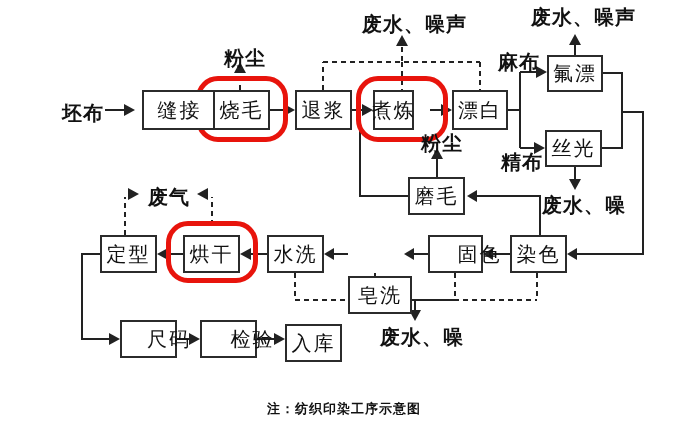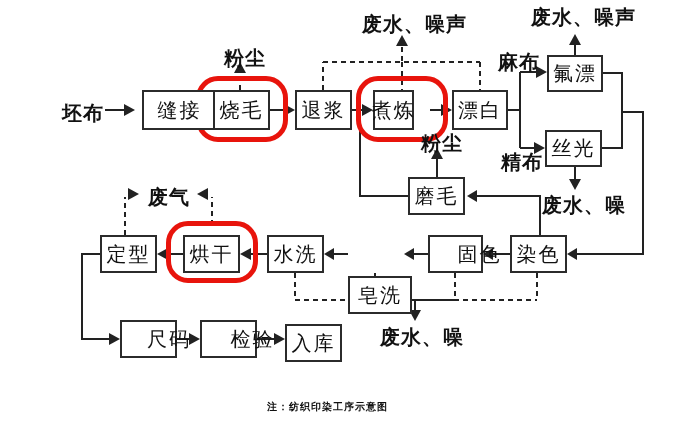--- a/index.html
+++ b/index.html
@@ -3,21 +3,21 @@
 <meta charset="utf-8">
 <style>
   html,body{margin:0;padding:0;background:#fff;}
   #stage{position:relative;width:674px;height:427px;background:#ffffff;overflow:hidden;
          font-family:"Liberation Serif","DejaVu Serif",serif;color:#111;}
   .box{position:absolute;border:2px solid #2b2b2b;background:#fff;display:flex;
        align-items:center;justify-content:center;font-size:20px;letter-spacing:2px;
        box-sizing:border-box;white-space:nowrap;}
   .lbl{position:absolute;font-size:20px;letter-spacing:1px;white-space:nowrap;font-weight:bold;}
   .ring{position:absolute;border:5px solid #e8140c;border-radius:22px;box-sizing:border-box;}
-  .caption{position:absolute;font-size:10px;font-weight:bold;letter-spacing:1px;white-space:nowrap;}
+  .caption{position:absolute;font-size:13px;font-weight:bold;letter-spacing:1px;white-space:nowrap;}
   svg{position:absolute;left:0;top:0;}
 </style>
 </head>
 <body>
 
 <div id="stage">
 
   <svg width="674" height="427" viewBox="0 0 674 427">
     <g stroke="#222222" stroke-width="2" fill="none">
       <path d="M105,110 H124"></path>

